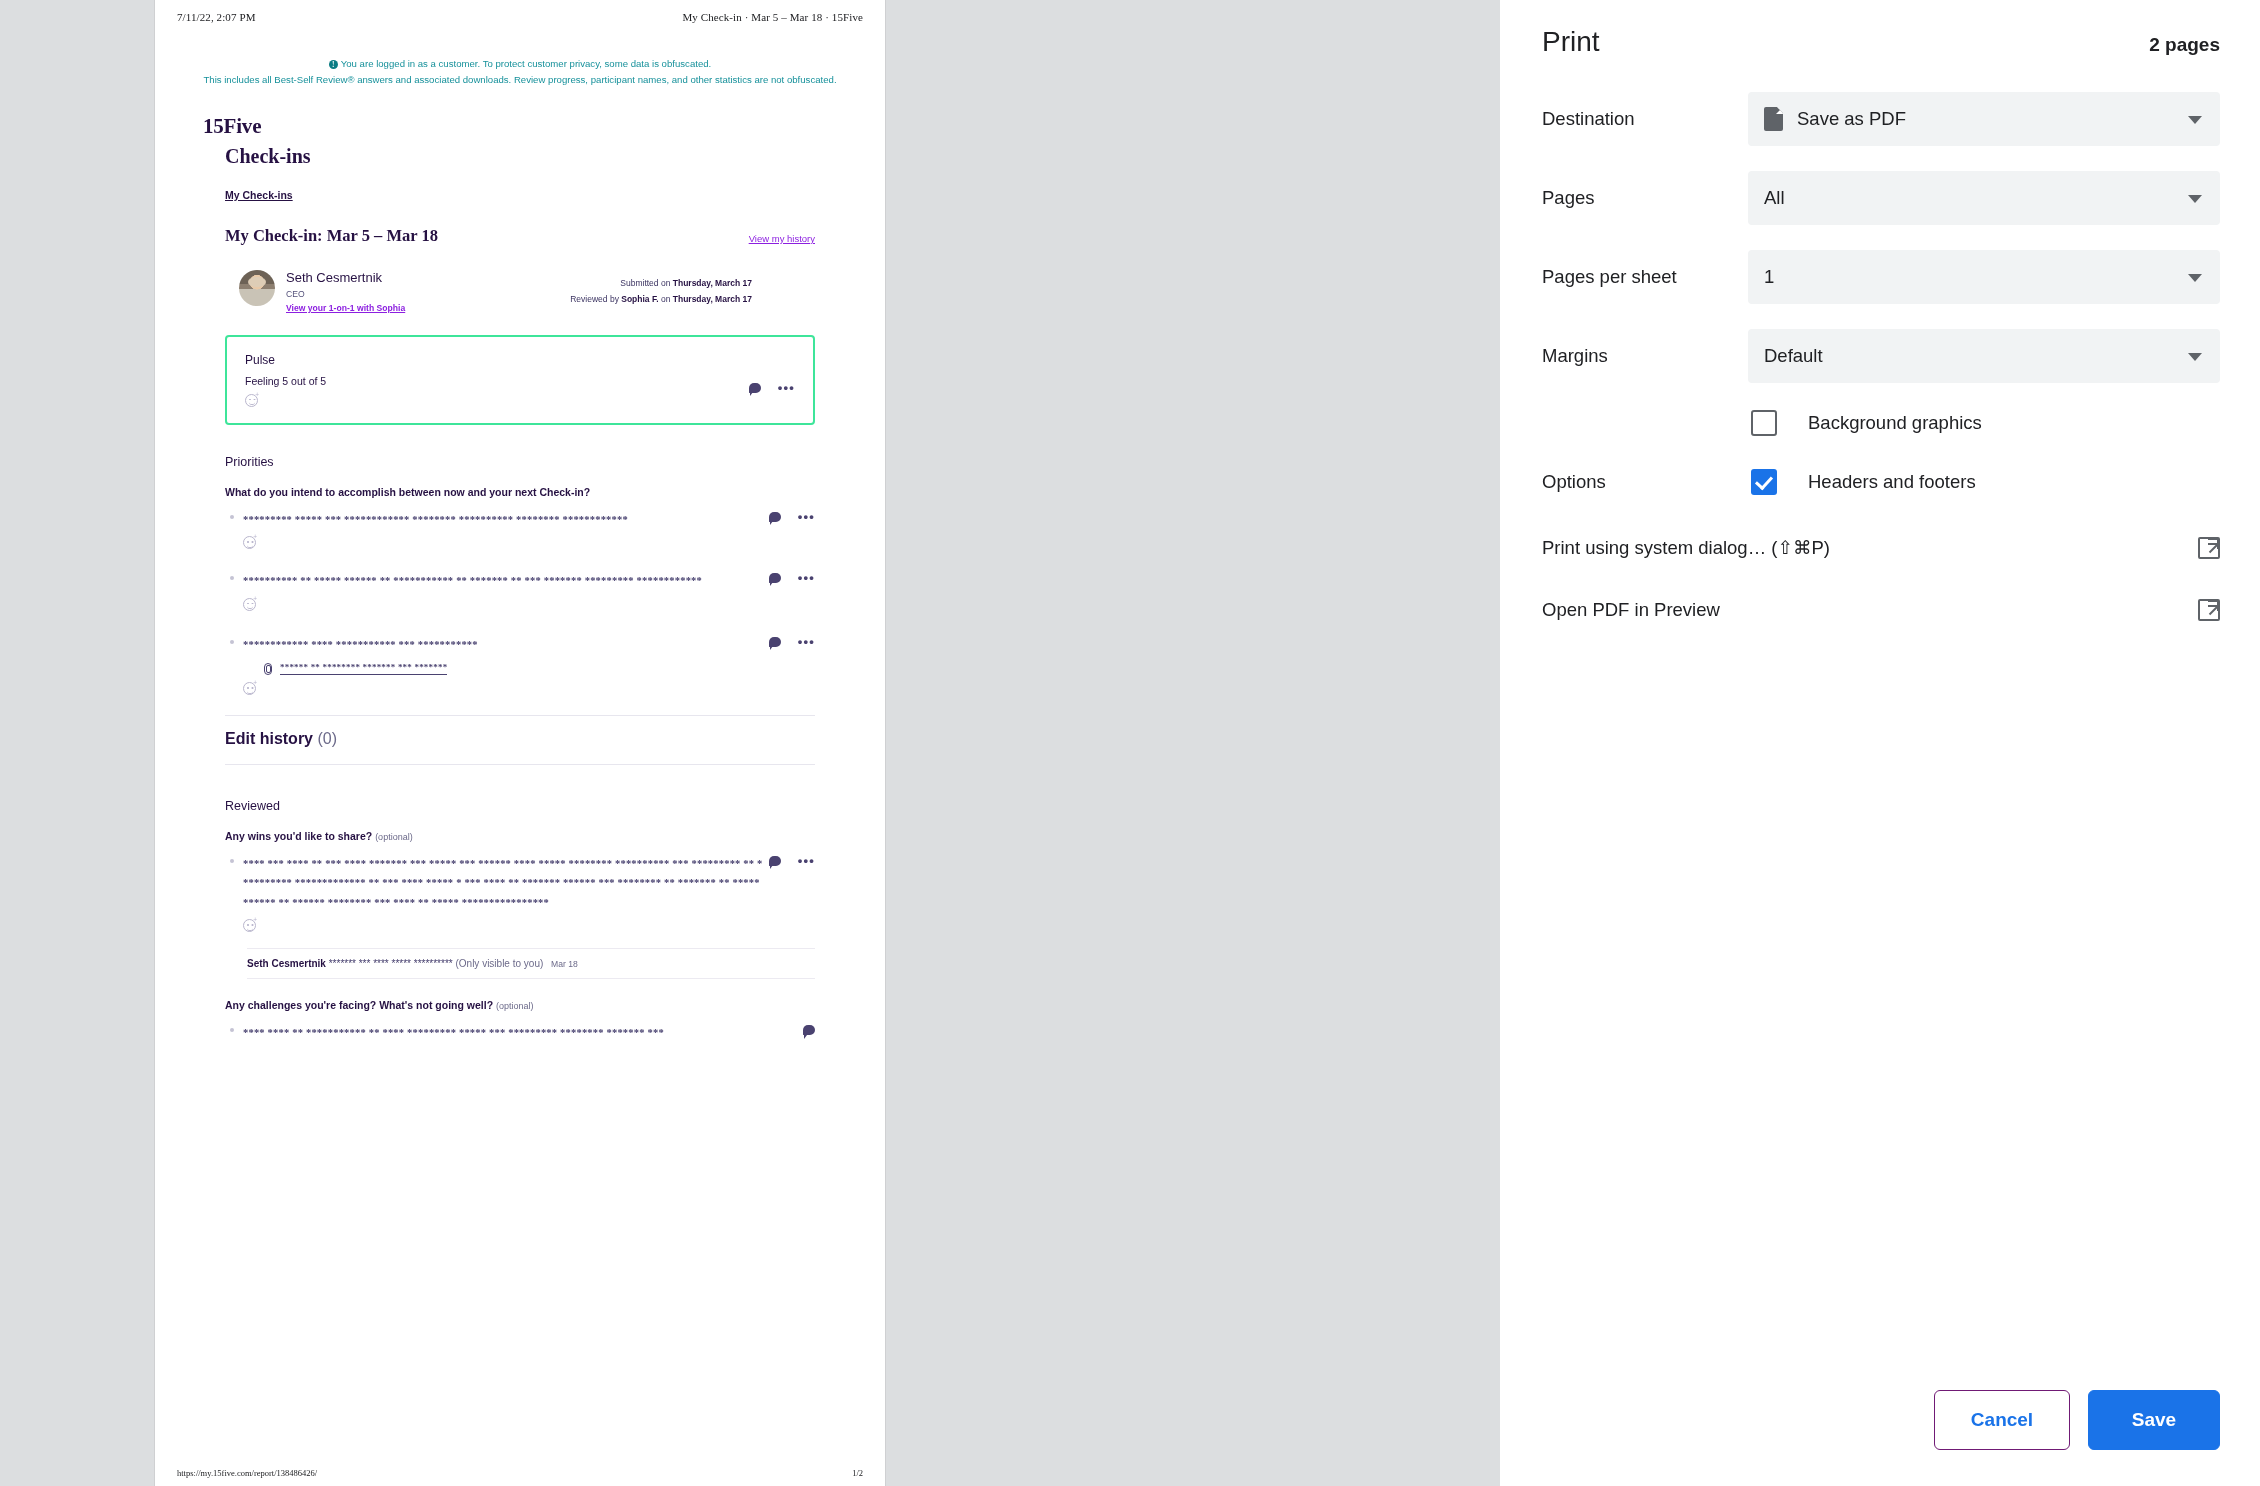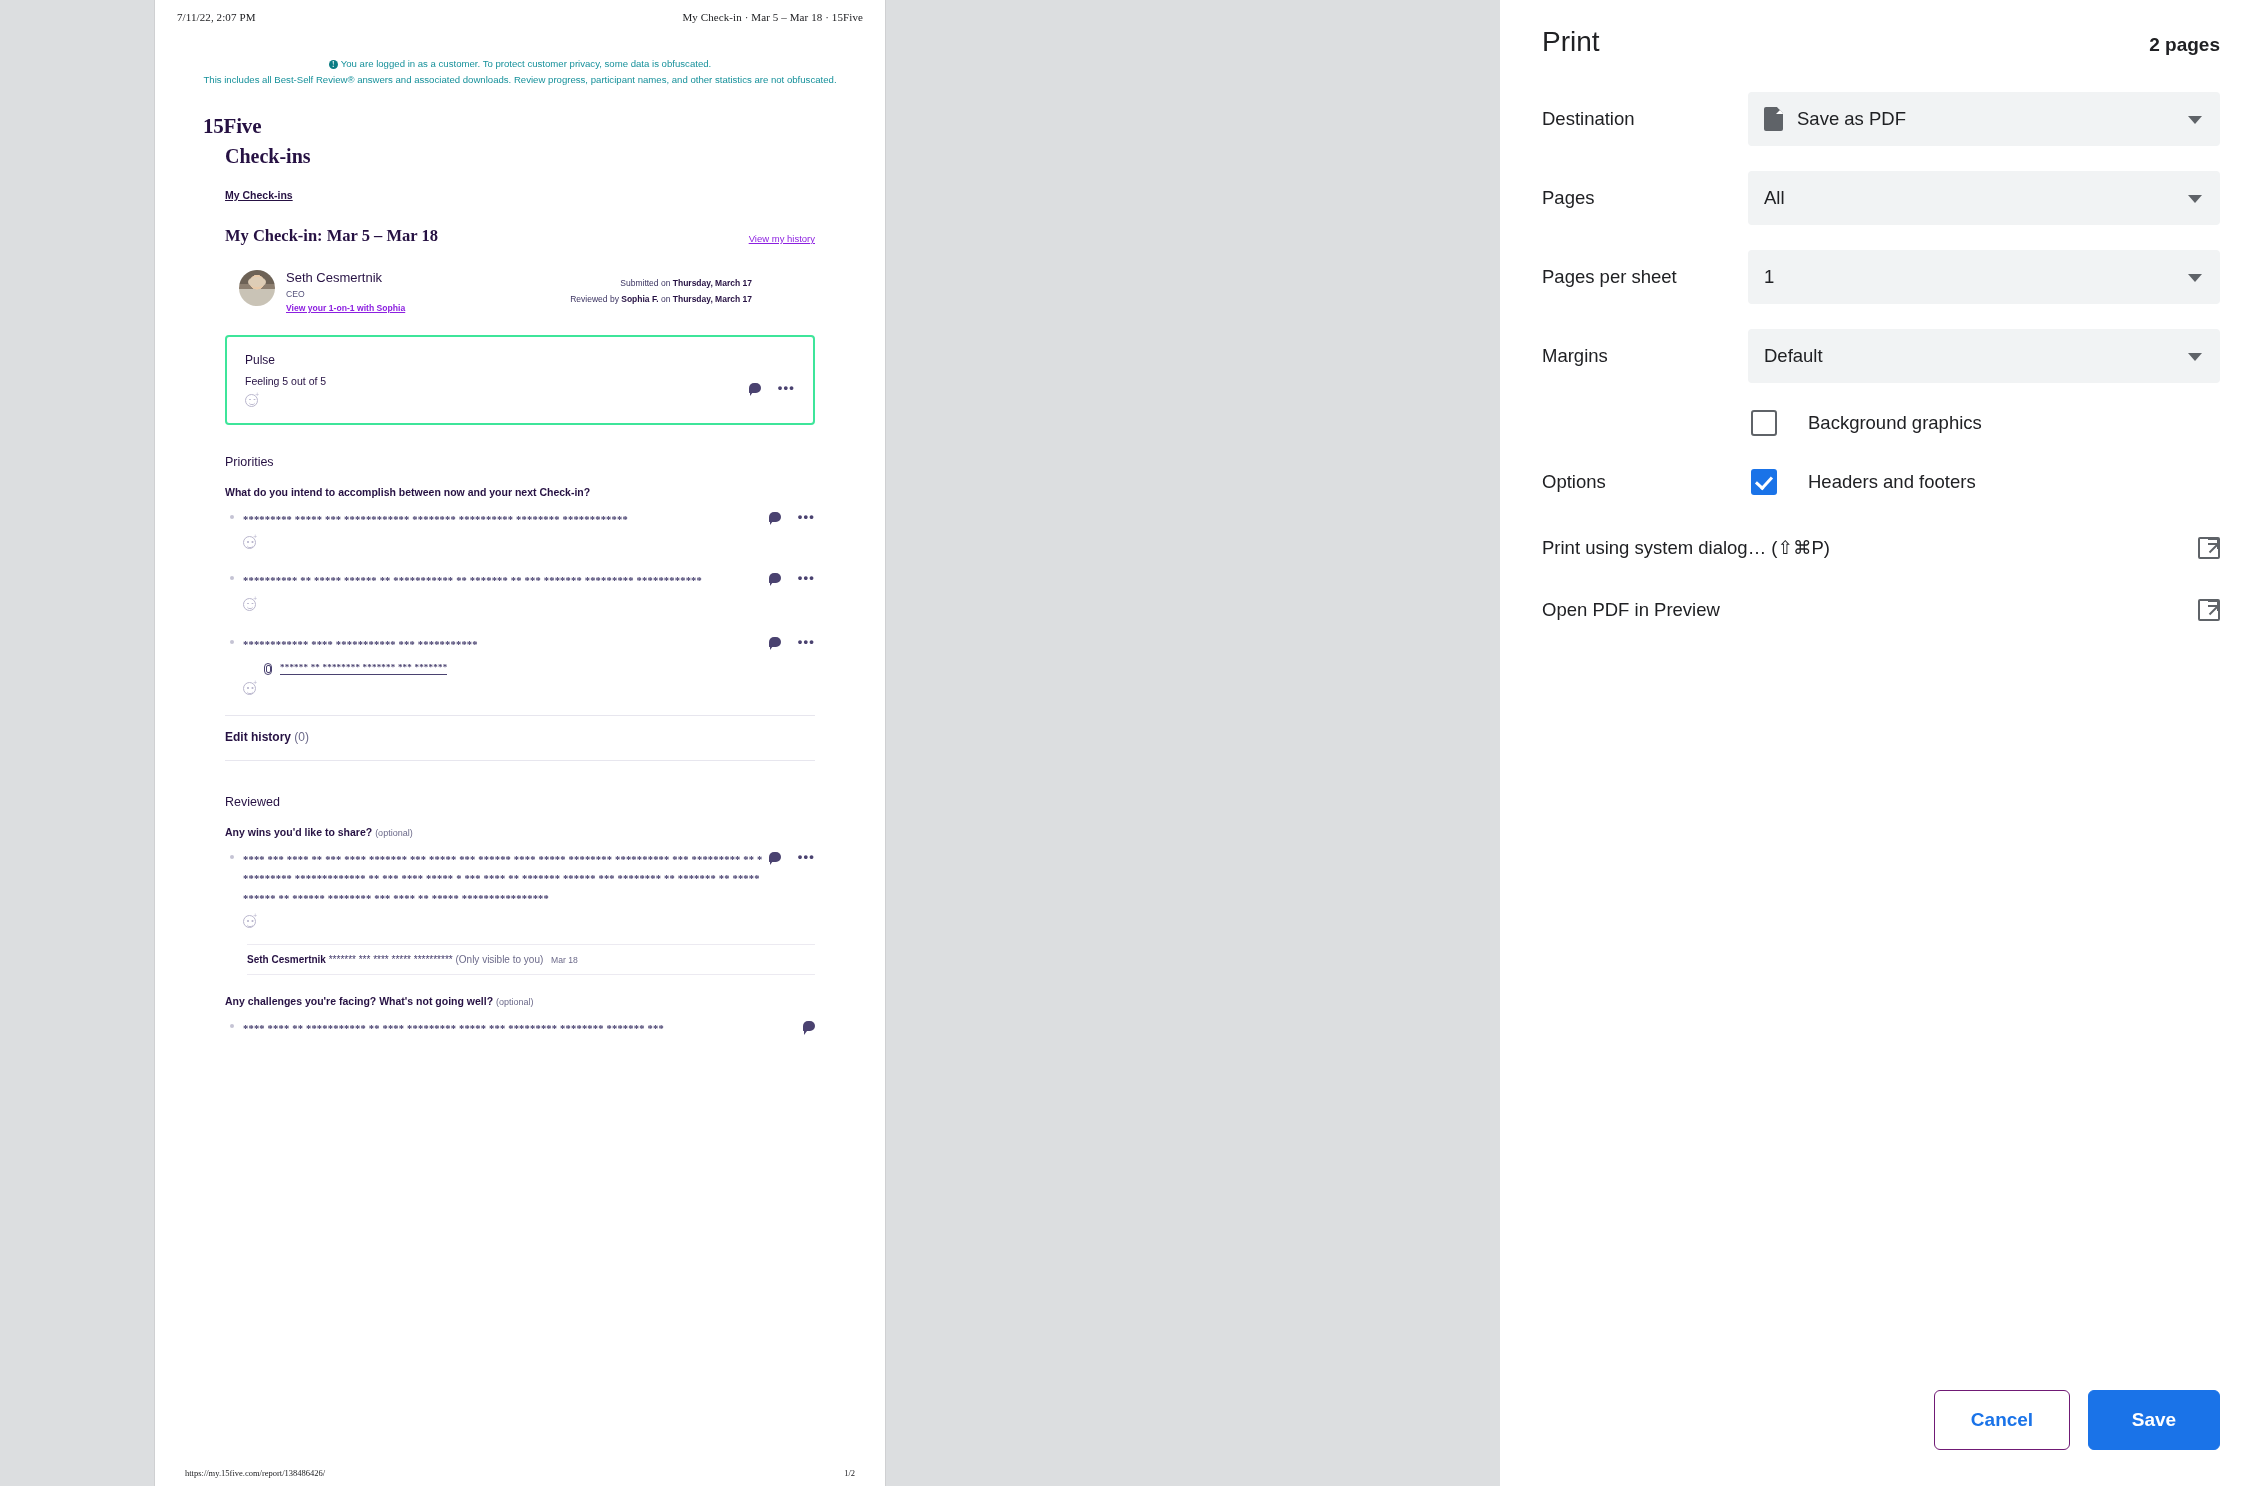--- a/index.html
+++ b/index.html
@@ -31,21 +31,21 @@
   .run-head {
     position: absolute; top: 11px; left: 0; width: 100%;
     display: flex; justify-content: space-between;
     padding: 0 22px;
     font-family: "Liberation Serif", serif;
     font-size: 11px; color: #202124; letter-spacing: .1px;
   }
   .run-foot {
     position: absolute; bottom: 8px; left: 0; width: 100%;
     display: flex; justify-content: space-between; align-items: flex-end;
-    padding: 0 30px;
+    padding: 0 22px;
     font-family: "Liberation Serif", serif;
     font-size: 8.5px; color: #202124;
   }
 
   .doc { position: absolute; left: 0; top: 0; width: 730px; padding: 0 48px; }
 
   .notice {
     margin-top: 56px;
     text-align: center;
     color: #17919b;
@@ -212,21 +212,21 @@
   }
   .attach-text {
     font-family: "Liberation Serif", serif;
     font-size: 9px; color: #4a4270; font-weight: bold;
     border-bottom: 1px solid #4a4270; padding-bottom: 2px; letter-spacing: .2px;
   }
 
   .divider { margin: 20px 22px 0 22px; border-top: 1px solid #e7e6ee; }
   .edit-hist {
     margin: 14px 22px 0 22px;
-    font-size: 12px; color: #261143; font-weight: bold;
+    font-size: 16px; color: #261143; font-weight: bold;
   }
   .edit-hist .cnt { font-weight: normal; color: #6c6a8a; }
   .rule-box { margin: 16px 22px 0 22px; border-top: 1px solid #e7e6ee; }
 
   .comment-row {
     margin: 16px 22px 0 44px;
     border-top: 1px solid #eceaf1; border-bottom: 1px solid #eceaf1;
     padding: 9px 0 9px 0;
     font-size: 10px; color: #423b6b;
   }

